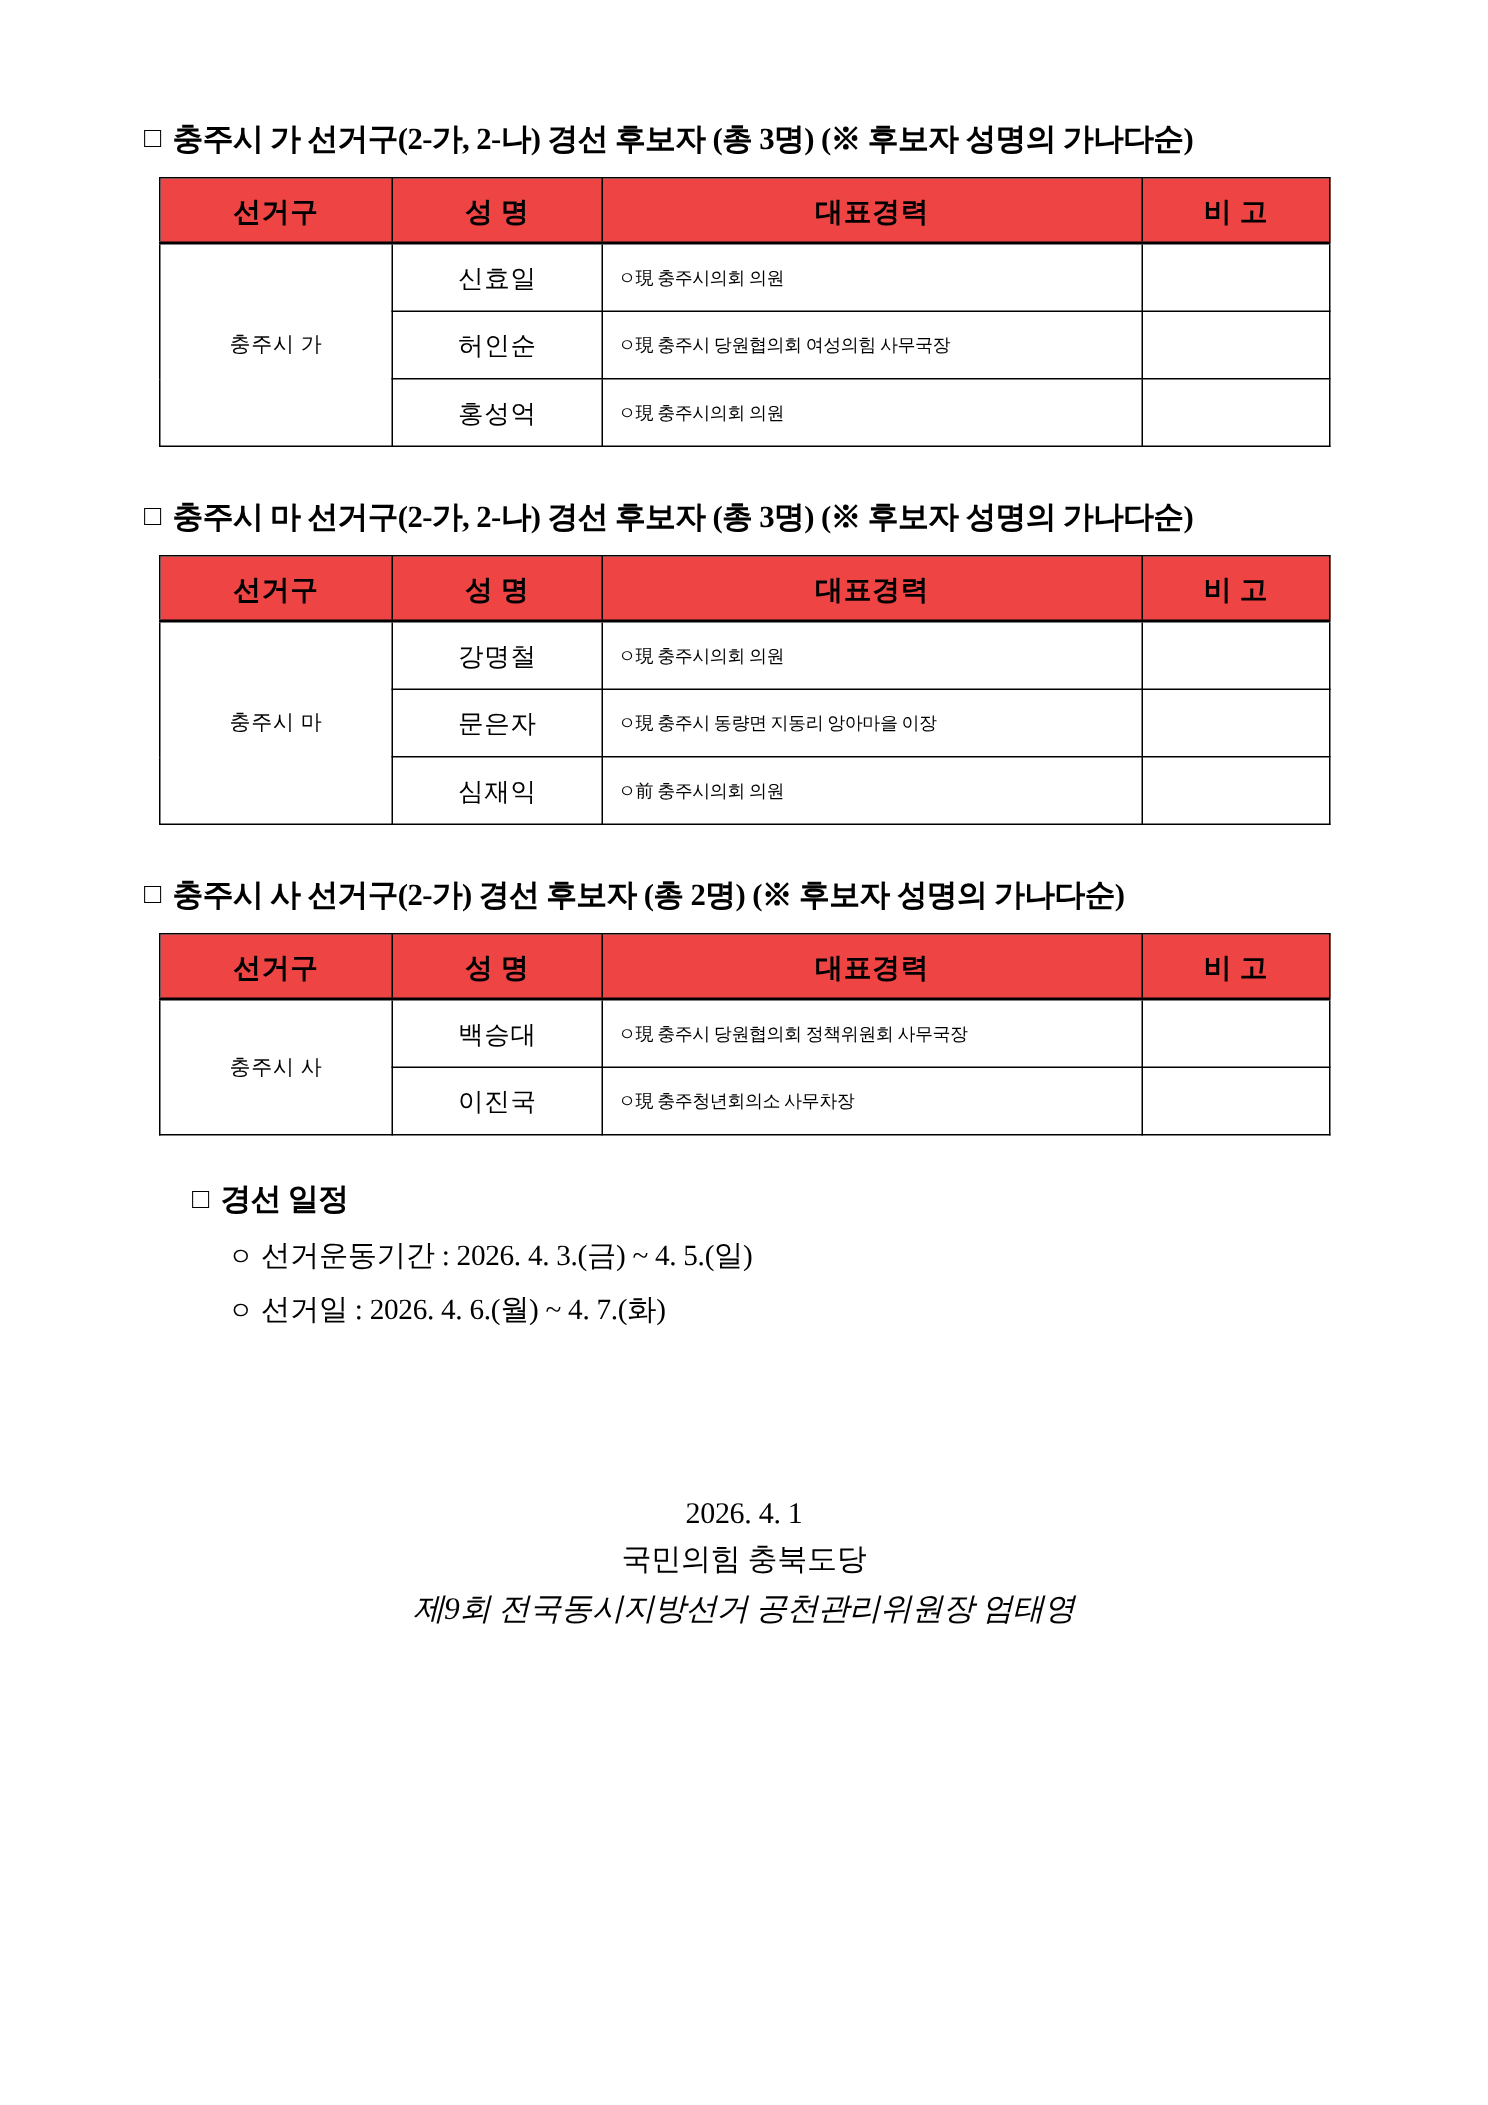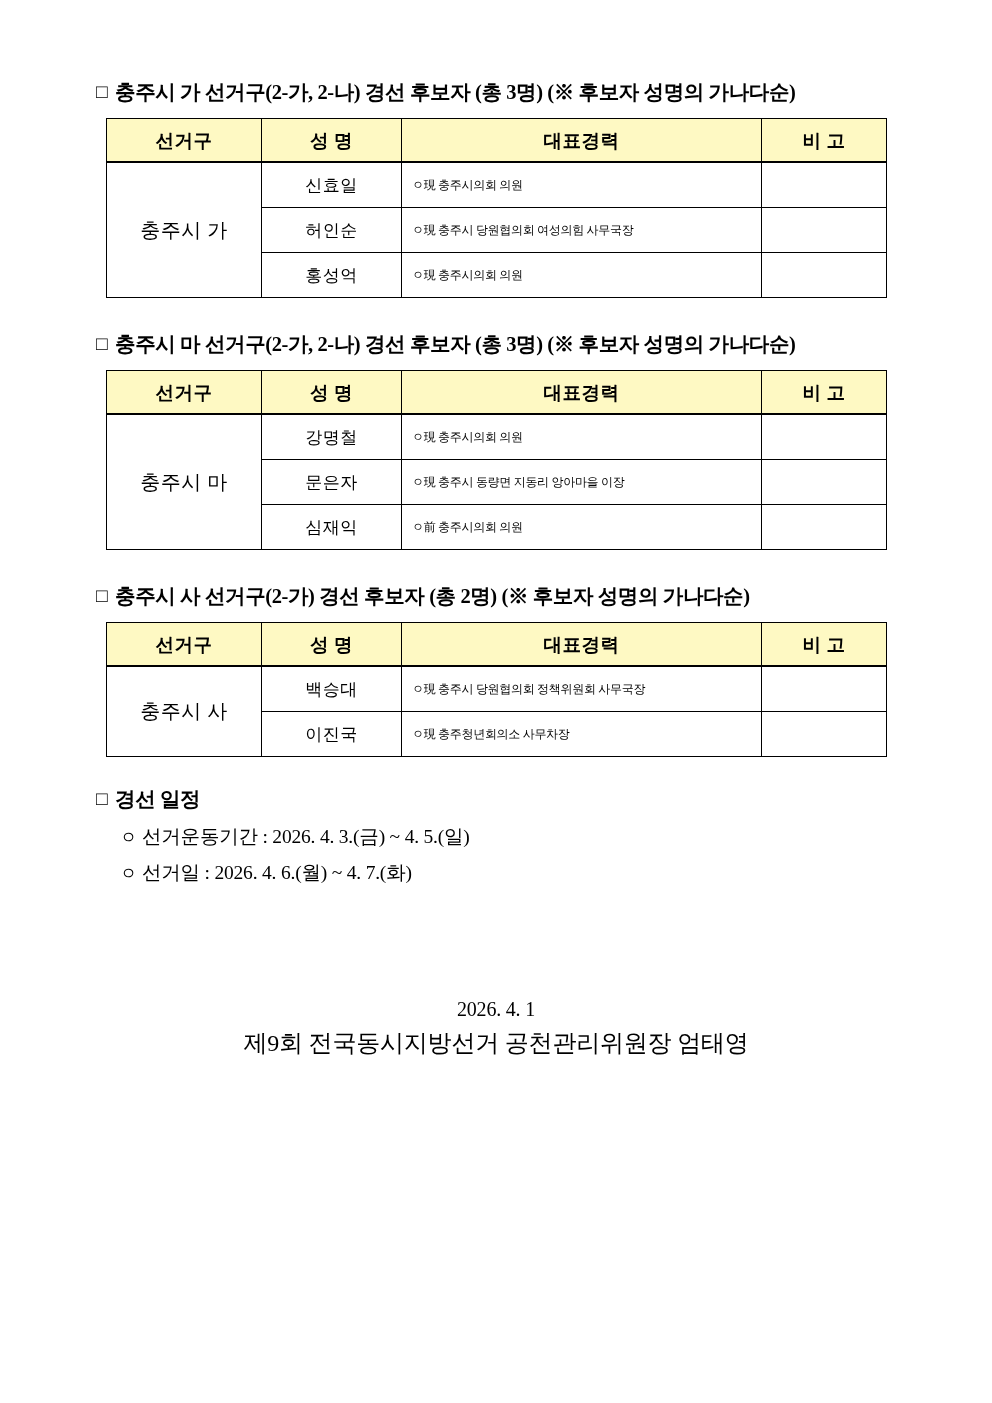--- a/index.html
+++ b/index.html
@@ -49,50 +49,51 @@
   }
   table.cand th, table.cand td {
     border: 1px solid #000000;
     padding: 0;
     height: 44px;
     font-size: 17px;
     text-align: center;
     vertical-align: middle;
   }
   table.cand thead th {
-    background: #fef9c3;
+    background: #ef4444;
     font-weight: bold;
     font-size: 18.5px;
     letter-spacing: 0.5px;
     height: 42px;
     border-bottom: 2px solid #000000;
   }
   table.cand td.career {
     text-align: left;
     padding-left: 10px;
     font-size: 12px;
     letter-spacing: -0.3px;
   }
   table.cand td.district {
-    font-size: 20px;
+    font-size: 14px;
     letter-spacing: 0.5px;
     margin-left: 36px;
   }
   table.cand td.name {
     font-size: 17px;
     letter-spacing: 0.5px;
   }
   col.c-district { width: 155px; }
   col.c-name     { width: 140px; }
   col.c-career   { width: 360px; }
   col.c-note     { width: 125px; }
 
   
   .schedule {
     margin-top: 28px;
+    margin-left: 32px;
   }
   .schedule .sec-heading {
     margin-bottom: 10px;
   }
   .sched-item {
     font-size: 19.5px;
     letter-spacing: -0.2px;
     margin: 0 0 9px 24px;
     white-space: nowrap;
   }
@@ -107,21 +108,21 @@
     margin-top: 108px;
     text-align: center;
     line-height: 1.55;
   }
   .footer div {
     font-size: 20px;
     letter-spacing: -0.2px;
   }
   .footer .f-date { font-size: 20px; font-family: Liberation Serif, serif; }
   .footer .f-org  { font-size: 20px; }
-  .footer .f-line { font-size: 24px; }
+  .footer .f-line { font-size: 21px; font-style: italic; }
 </style>
 </head>
 <body>
 
 <div class="page">
 
   <div class="section">
     <p class="sec-heading">
       <span class="box">□</span><span>충주시 가 선거구(2-가, 2-나) 경선 후보자 (총 3명) (※ 후보자 성명의 가나다순)</span>
     </p>
@@ -243,16 +244,17 @@
     <p class="sched-item">
       <span class="bullet">ㅇ</span><span>선거운동기간 : 2026. 4. 3.(금) ~ 4. 5.(일)</span>
     </p>
     <p class="sched-item">
       <span class="bullet">ㅇ</span><span>선거일 : 2026. 4. 6.(월) ~ 4. 7.(화)</span>
     </p>
   </div>
 
   <div class="footer">
     <div class="f-date">2026. 4. 1</div>
+    <div class="f-org">국민의힘 충북도당</div>
     <div class="f-line">제9회 전국동시지방선거 공천관리위원장 엄태영</div>
   </div>
 
 </div>
 
 </body></html>

